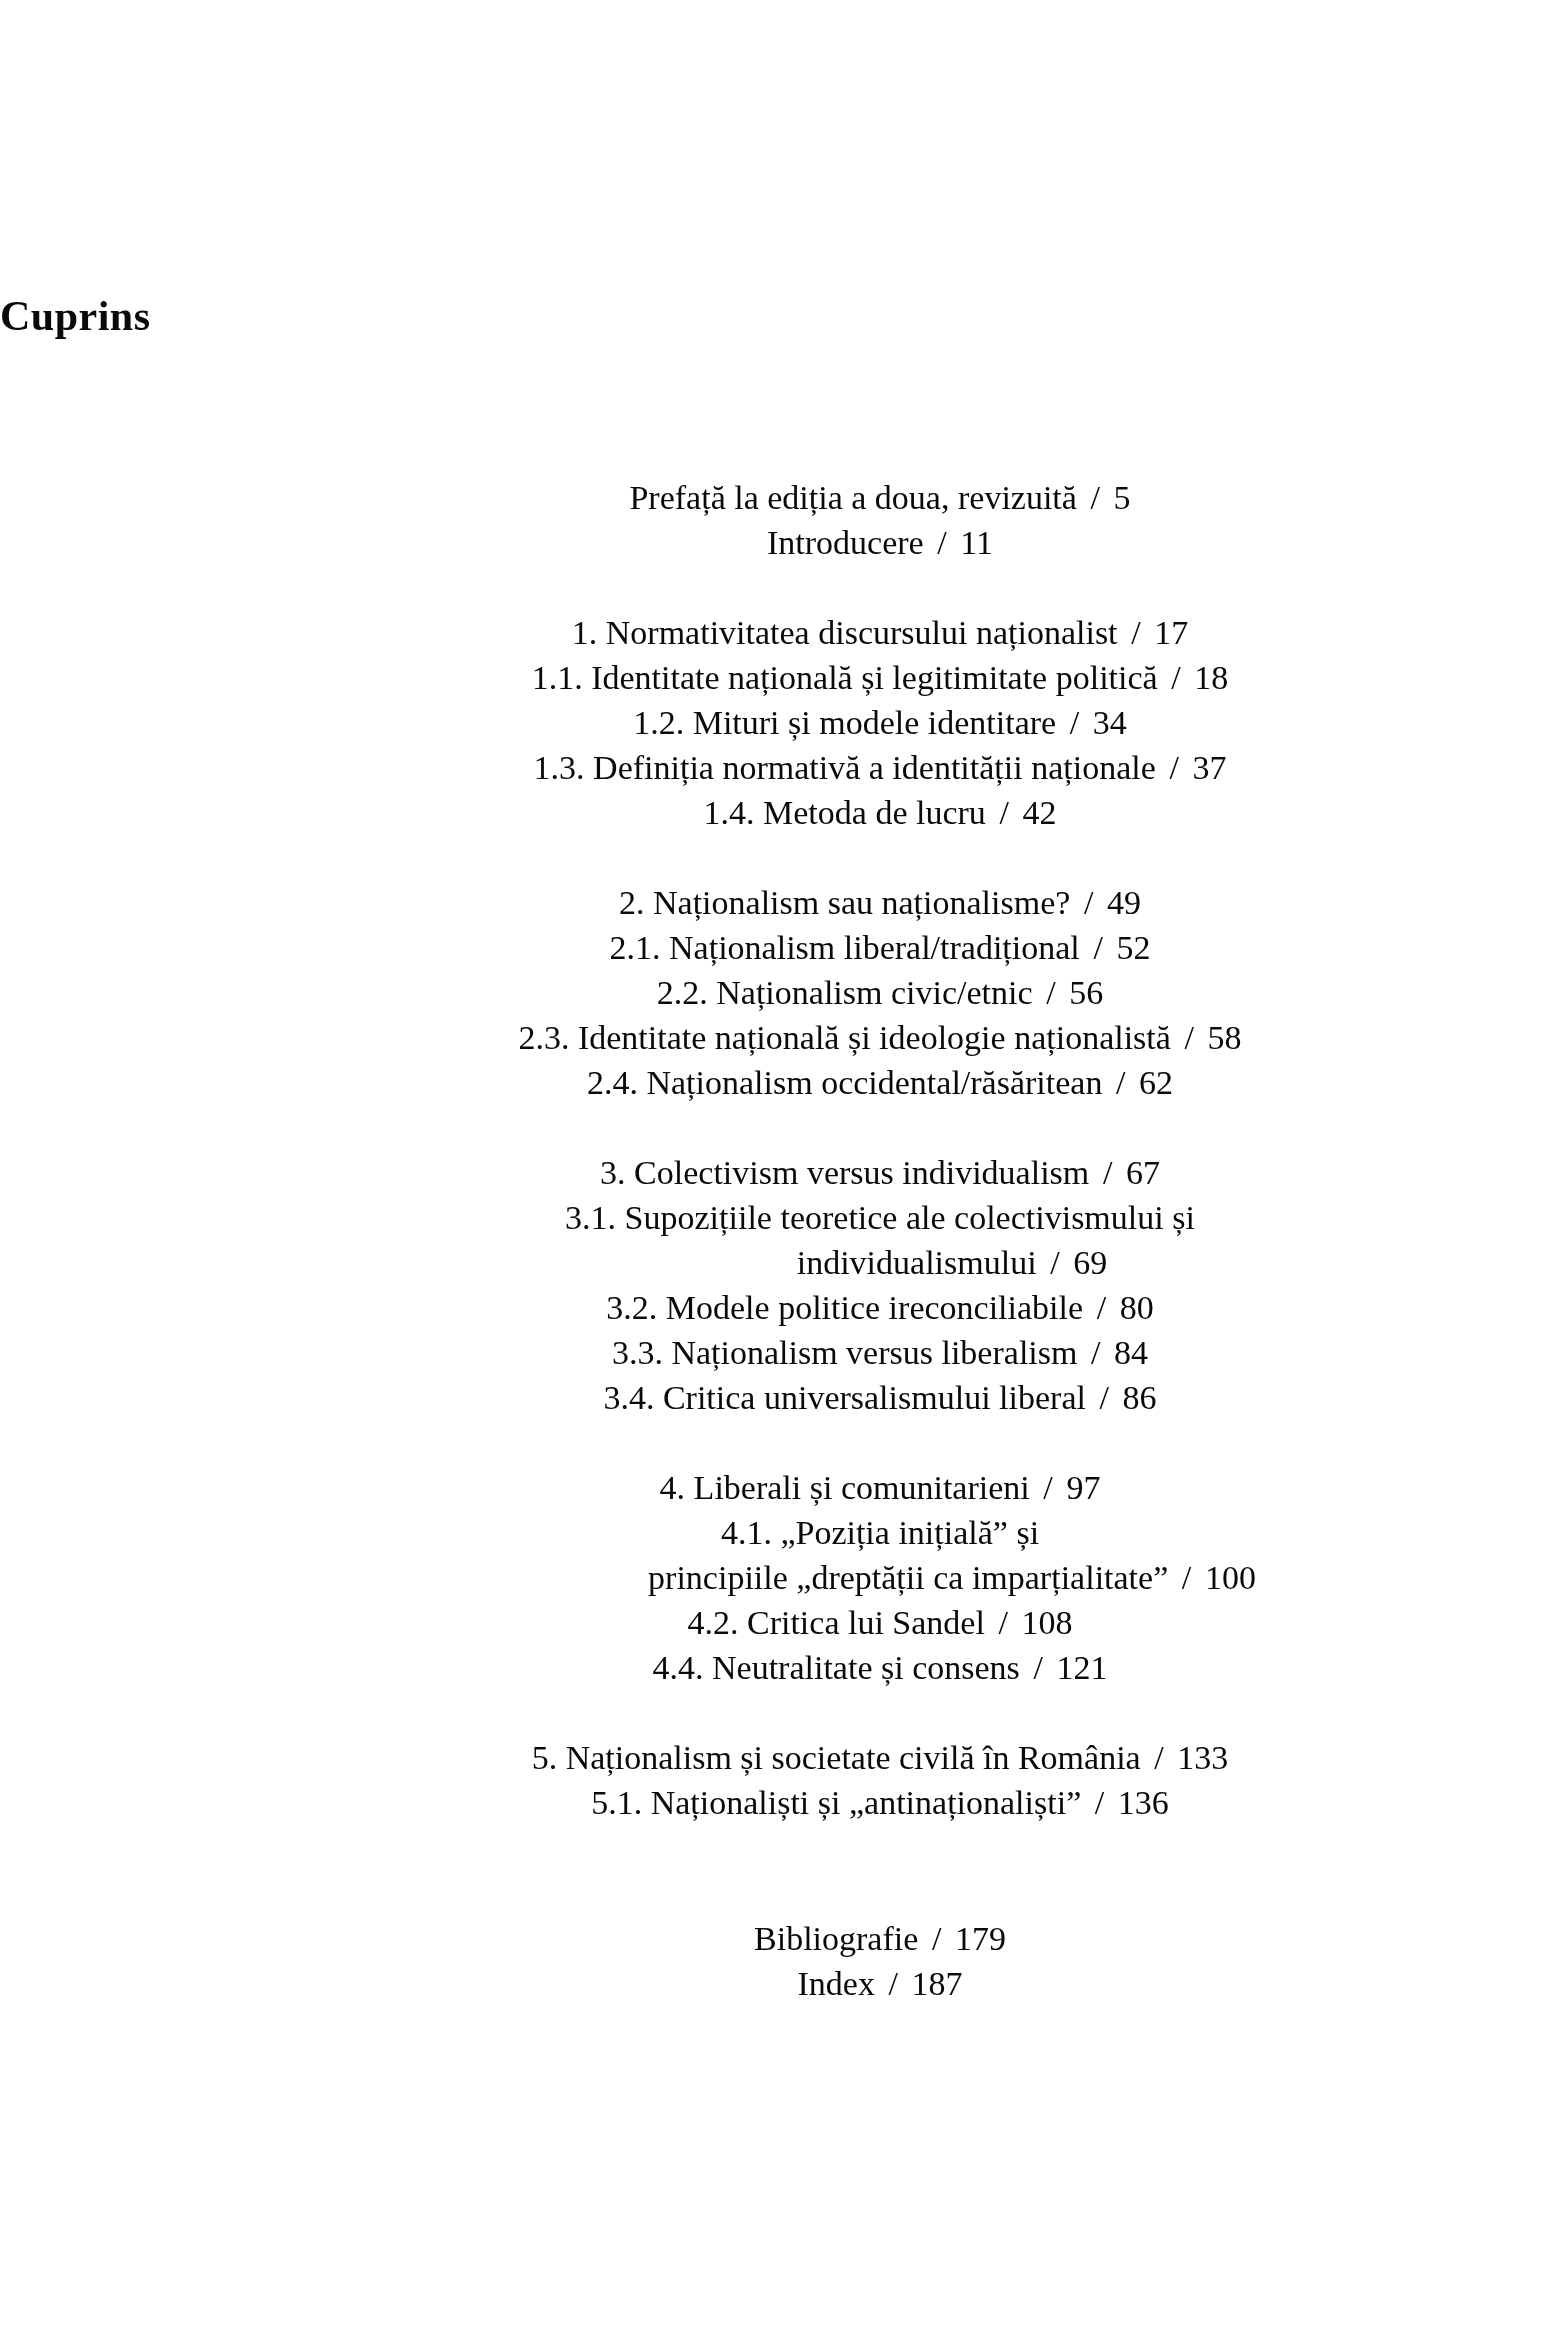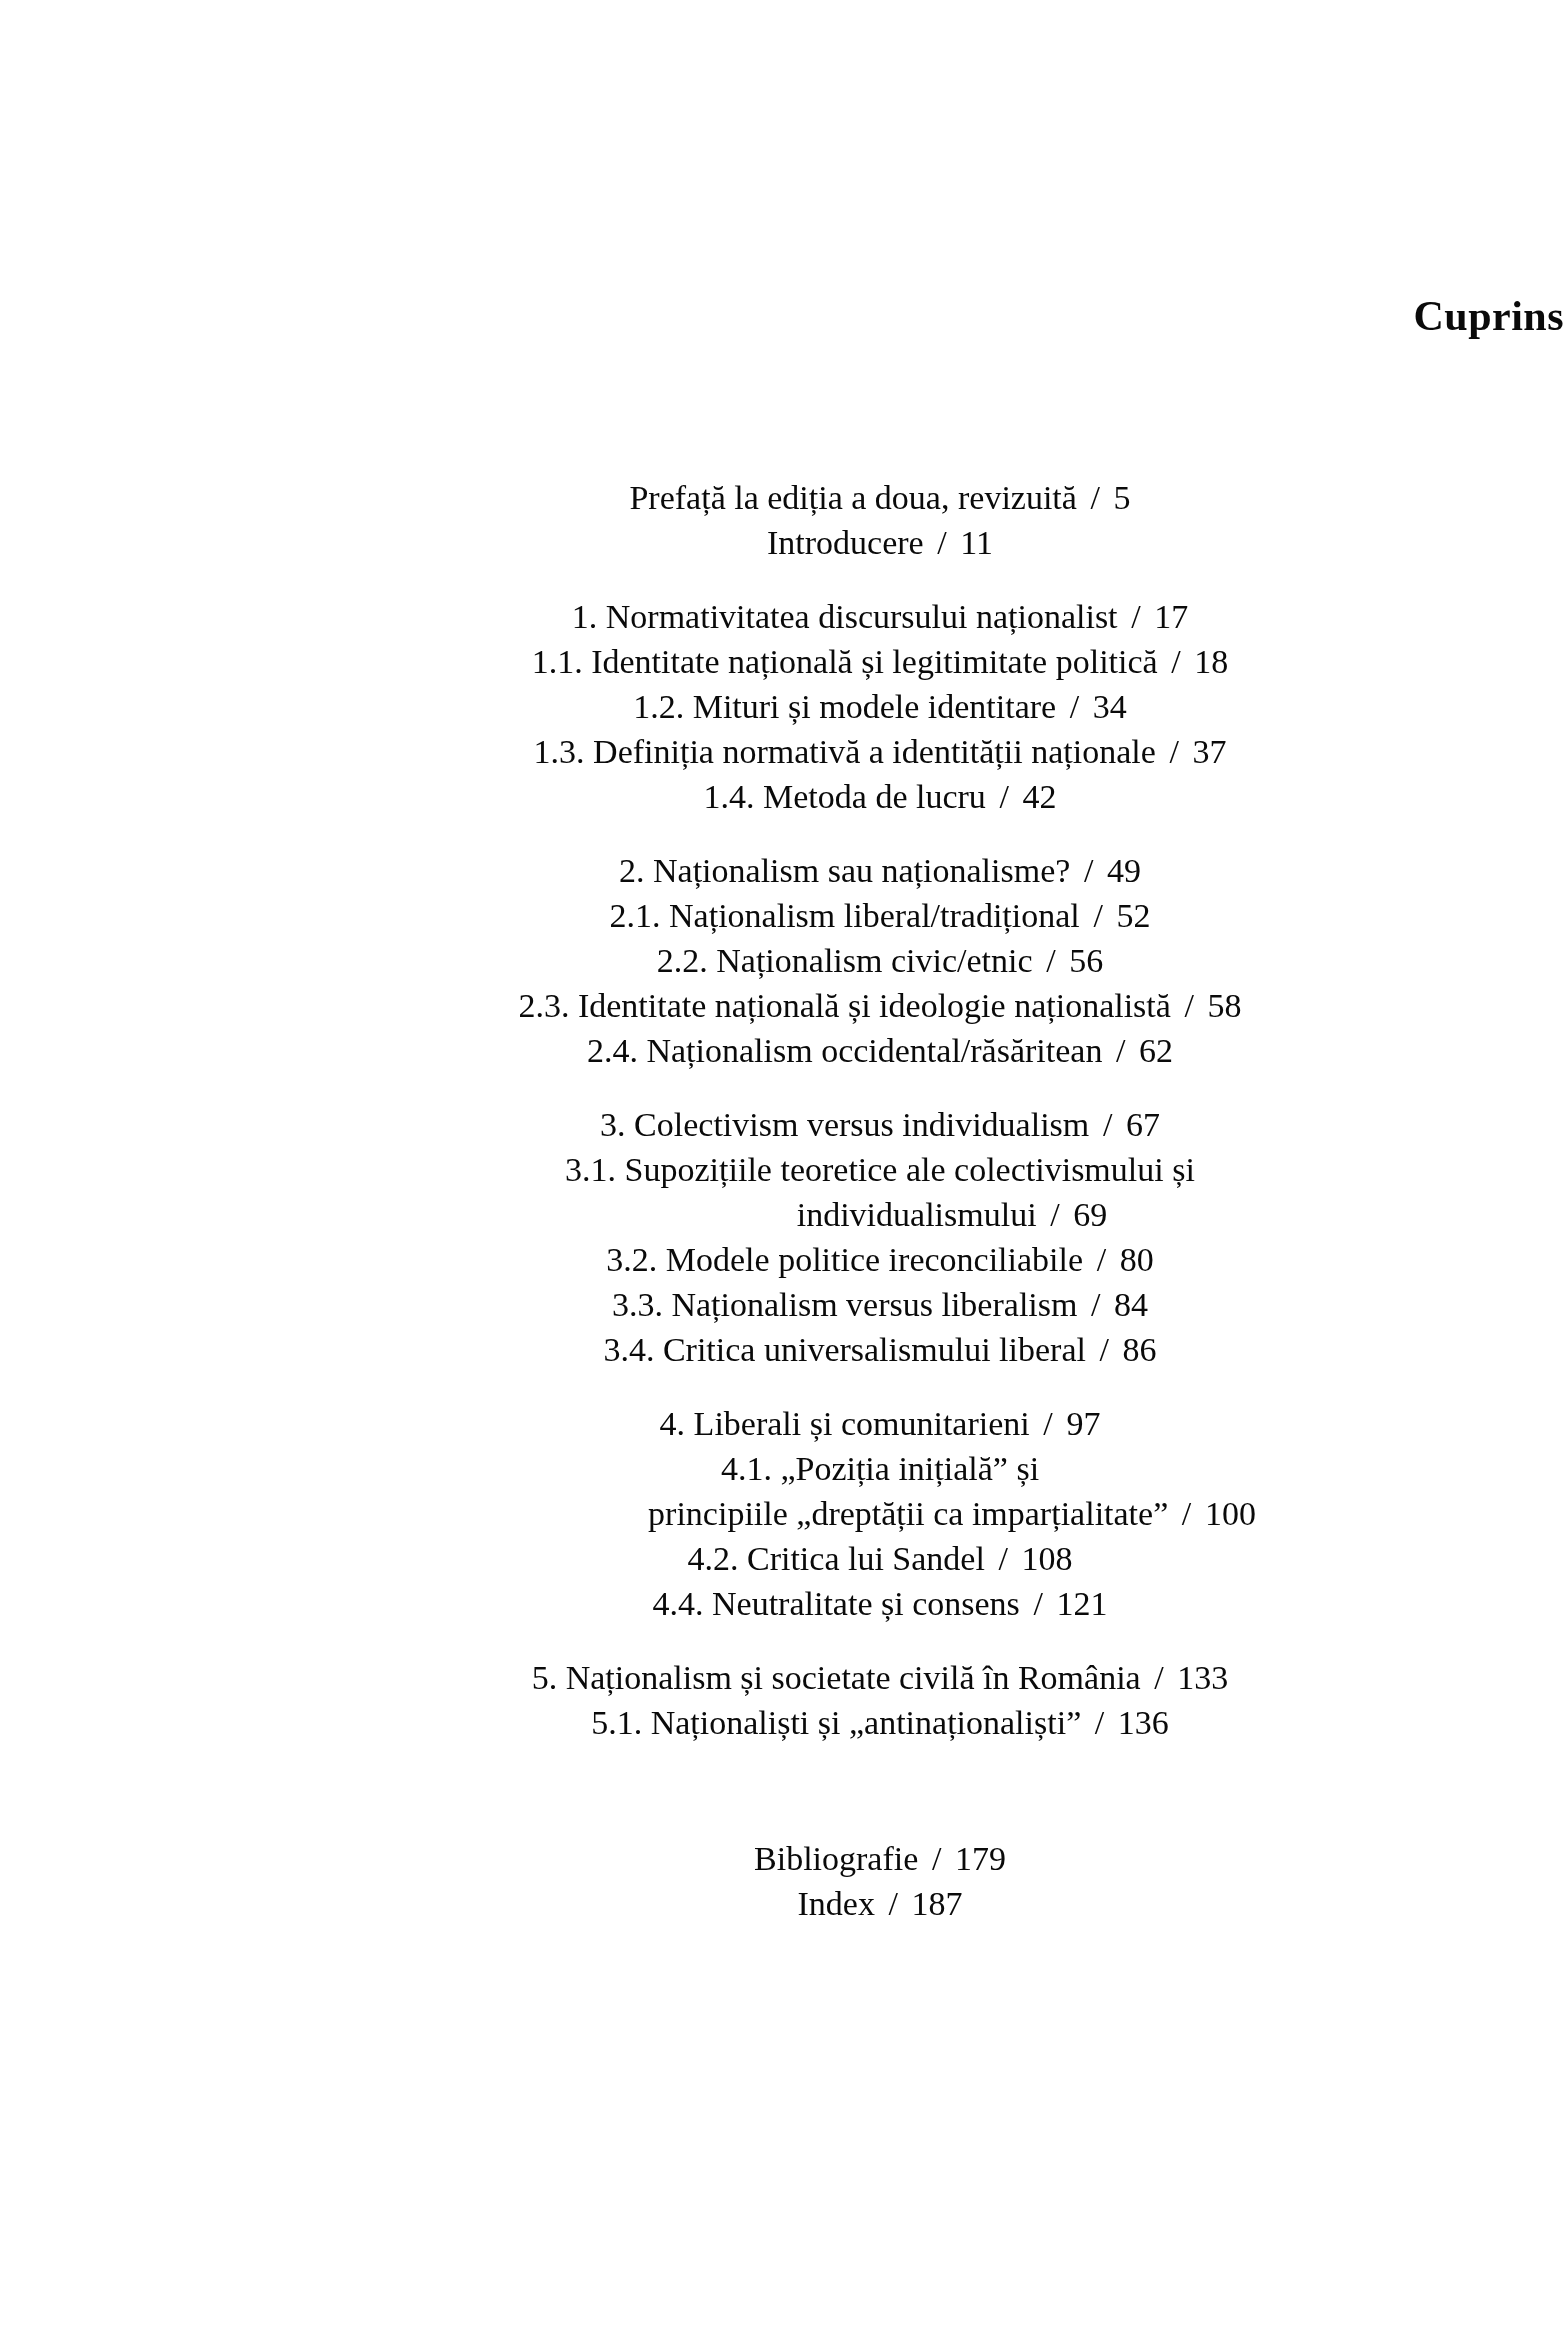--- a/index.html
+++ b/index.html
@@ -15,37 +15,37 @@
     color: #0a0a0a;
     font-family: "Liberation Serif", "DejaVu Serif", serif;
     overflow: hidden;
   }
   .title {
     position: absolute;
     top: 295px;
     left: 0;
     width: 100%;
     margin: 0;
-    text-align: right;
+    text-align: left;
     font-size: 42px;
     font-weight: 700;
     line-height: 1;
     letter-spacing: 0.5px;
   }
   .toc {
     position: absolute;
     left: 284px;
     top: 475px;
     width: 1192px;
     font-size: 34px;
     line-height: 45px;
     white-space: nowrap;
   }
   .group { margin: 0; text-align: center; }
-  .group + .group { margin-top: 29px; }
+  .group + .group { margin-top: 45px; }
   .group.backmatter { margin-top: 91px; }
   .line { margin: 0; }
   .line.indent { padding-left: 144px; }
   .sep { margin: 0 0.40em; }
 </style>
 </head>
 <body>
 
 <div class="page">
 

